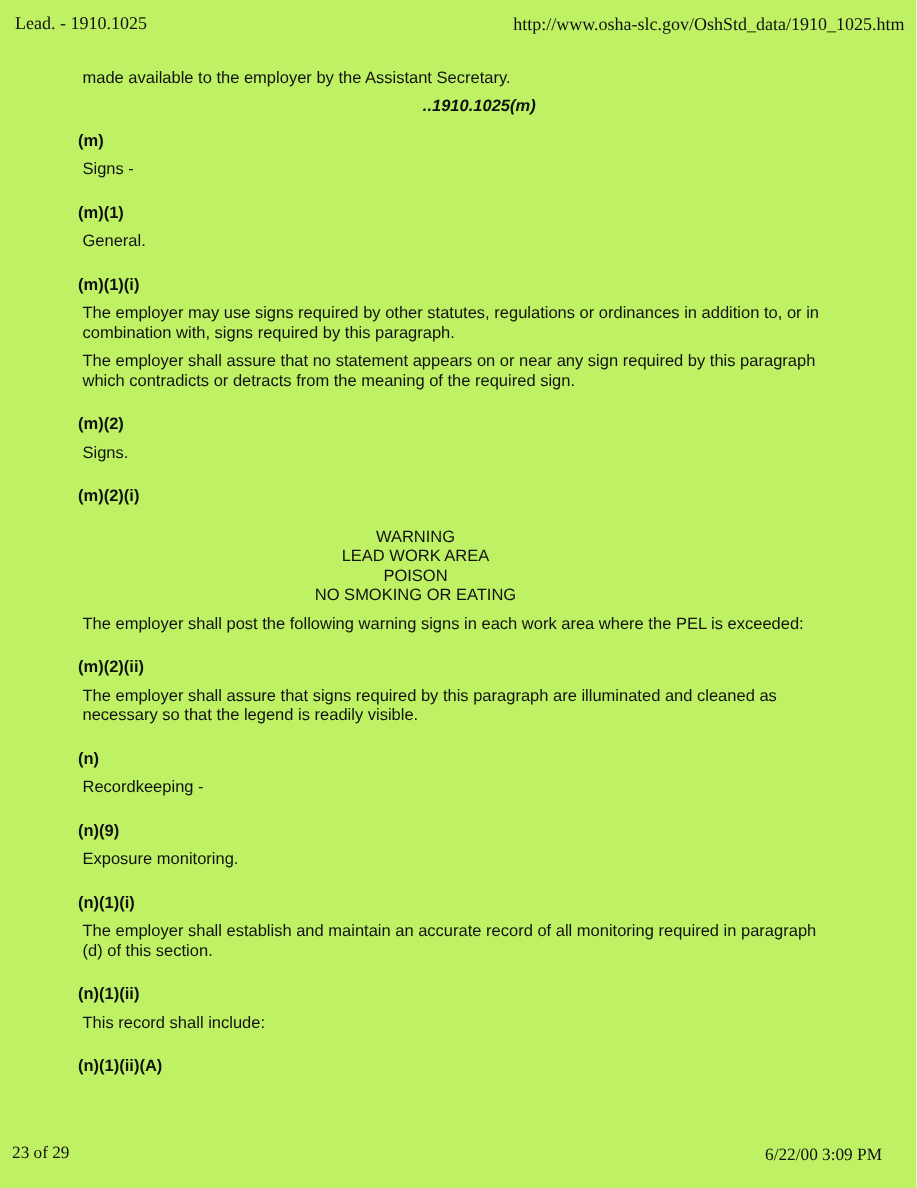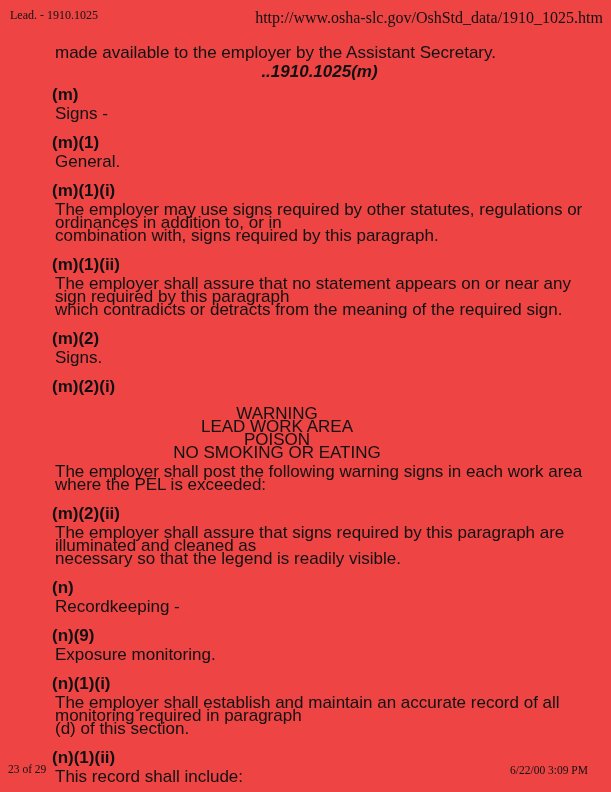--- a/index.html
+++ b/index.html
@@ -4,49 +4,49 @@
 <style>
   html, body {
     margin: 0;
     padding: 0;
     background: #ffffff;
   }
   .page {
     position: relative;
     width: 611px;
     height: 792px;
-    background: #ef4444;
+    background: #bef264;
     color: #111111;
     overflow: hidden;
     font-family: "Liberation Sans", sans-serif;
   }
   .header-title {
     position: absolute;
     left: 10px;
     top: 8px;
     font-family: "Liberation Serif", serif;
     font-size: 12px;
     white-space: nowrap;
   }
   .header-url {
     position: absolute;
     right: 8px;
     top: 9px;
     font-family: "Liberation Serif", serif;
-    font-size: 16px;
+    font-size: 12px;
     white-space: nowrap;
   }
   .content {
     position: absolute;
     left: 52px;
     top: 46px;
     width: 535px;
   }
   .block {
-    font-size: 17px;
+    font-size: 11px;
     line-height: 13px;
     white-space: pre-line;
   }
   .block.body {
     padding-left: 3px;
     margin-top: 6px;
   }
   .block.heading {
     font-weight: bold;
     margin-top: 16px;
@@ -99,21 +99,20 @@
   <div class="content">
       <div class="block body">made available to the employer by the Assistant Secretary.</div>
       <div class="block section">..1910.1025(m)</div>
       <div class="block heading">(m)</div>
       <div class="block body">Signs -</div>
       <div class="block heading">(m)(1)</div>
       <div class="block body">General.</div>
       <div class="block heading">(m)(1)(i)</div>
       <div class="block body">The employer may use signs required by other statutes, regulations or ordinances in addition to, or in
 combination with, signs required by this paragraph.</div>
-      <div class="block heading">(m)(1)(ii)</div>
       <div class="block body">The employer shall assure that no statement appears on or near any sign required by this paragraph
 which contradicts or detracts from the meaning of the required sign.</div>
       <div class="block heading">(m)(2)</div>
       <div class="block body">Signs.</div>
       <div class="block heading">(m)(2)(i)</div>
       <div class="block center">WARNING
 LEAD WORK AREA
 POISON
 NO SMOKING OR EATING</div>
       <div class="block body">The employer shall post the following warning signs in each work area where the PEL is exceeded:</div>

